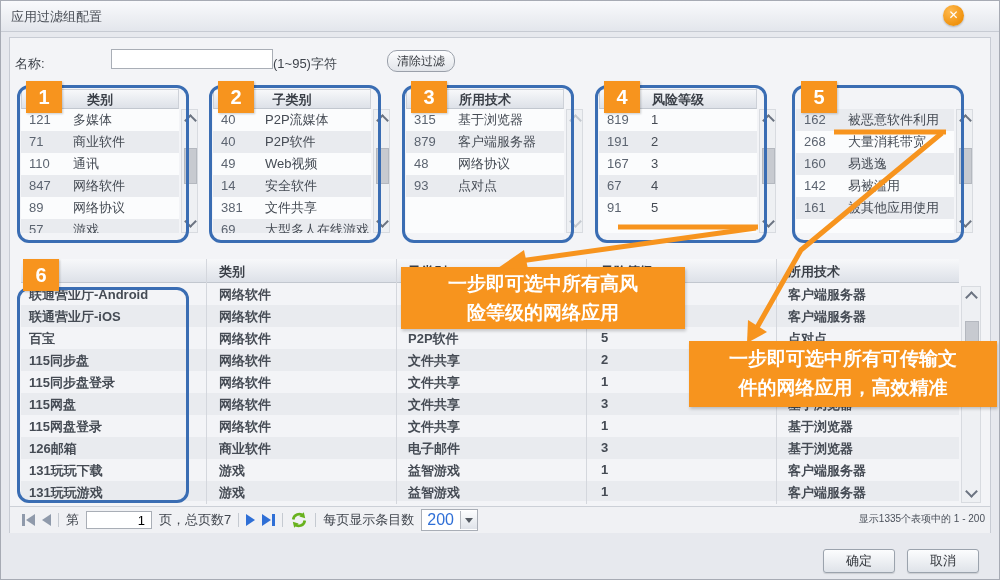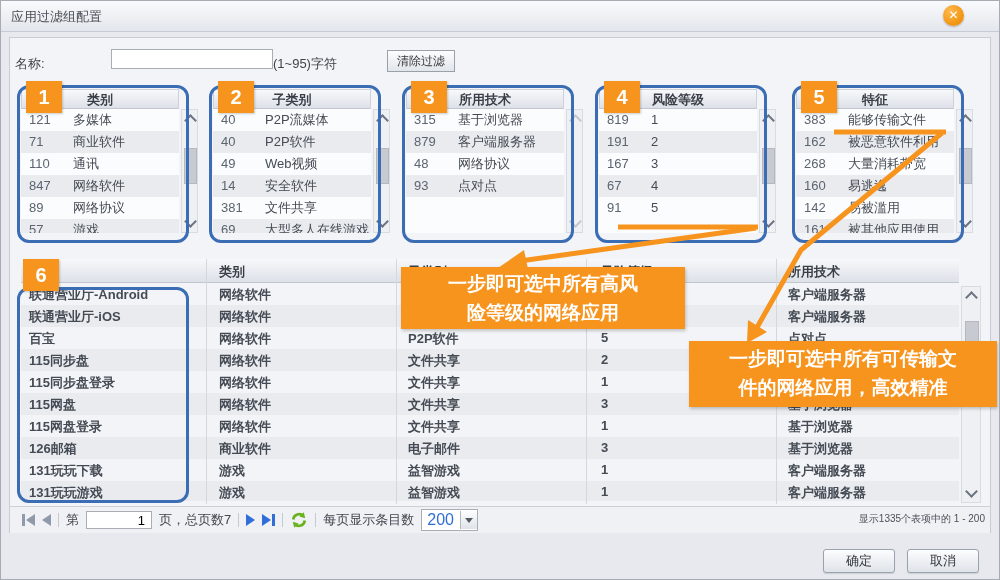--- a/index.html
+++ b/index.html
@@ -13,21 +13,21 @@
     background:radial-gradient(circle at 35% 30%,#ffb94e,#f0930f 70%);color:#fff;font-weight:bold;
     font-size:12px;line-height:21px;text-align:center;cursor:pointer;box-shadow:0 1px 2px rgba(0,0,0,.25);}
   
   .content{position:absolute;left:8px;top:36px;width:982px;height:496px;
     background:#f3f4f7;border:1px solid #c8ccd4;box-sizing:border-box;}
   
   .lbl{position:absolute;font-size:13px;color:#3f444c;}
   .name-input{position:absolute;left:110px;top:48px;width:152px;height:18px;border:1px solid #a9aeb6;
     background:#fff;font-size:13px;padding:0 4px;}
   .clear-btn{position:absolute;left:386px;top:49px;width:68px;height:22px;font-size:12px;color:#33373d;
-    background:linear-gradient(#fcfdfe,#e2e5ea);border:1px solid #9aa0aa;border-radius:0;cursor:pointer;}
+    background:linear-gradient(#fcfdfe,#e2e5ea);border:1px solid #9aa0aa;border-radius:10px;cursor:pointer;}
   
   .panel{position:absolute;top:88px;width:178px;height:144px;}
   .p-head{position:absolute;left:0;top:0;width:158px;height:20px;box-sizing:border-box;
     background:linear-gradient(#f7f8fa,#dde1e8);border:1px solid #cdd1d8;border-bottom:1px solid #c2c7cf;
     font-size:13px;font-weight:bold;color:#3a3f47;text-align:center;line-height:19px;}
   .p-body{position:absolute;left:0;top:20px;width:158px;height:124px;background:#fbfcfd;overflow:hidden;}
   .p-row{position:relative;height:22px;line-height:22px;font-size:13px;color:#454b54;}
   .p-row.alt{background:#e9ebef;}
   .p-cnt{position:absolute;left:8px;color:#5c6470;}
   .p-lbl{position:absolute;left:52px;white-space:nowrap;}
@@ -225,26 +225,21 @@
         </div>
         <div class="p-scroll">
           <span class="chev up"></span>
           <span class="thumb"></span>
           <span class="chev dn"></span>
         </div>
         <div class="bbox" style="left: -4px; top: -4px; width: 166px; height: 152px;"></div>
         <div class="badge" style="left: 5px; top: -8px;">4</div>
       </div>
       <div class="panel" style="left: 795px;">
-        <div class="p-head">特征</div>
         <div class="p-body">
-          <div class="p-row">
-            <span class="p-cnt">383</span>
-            <span class="p-lbl">能够传输文件</span>
-          </div>
           <div class="p-row alt">
             <span class="p-cnt">162</span>
             <span class="p-lbl">被恶意软件利用</span>
           </div>
           <div class="p-row">
             <span class="p-cnt">268</span>
             <span class="p-lbl">大量消耗带宽</span>
           </div>
           <div class="p-row alt">
             <span class="p-cnt">160</span>

